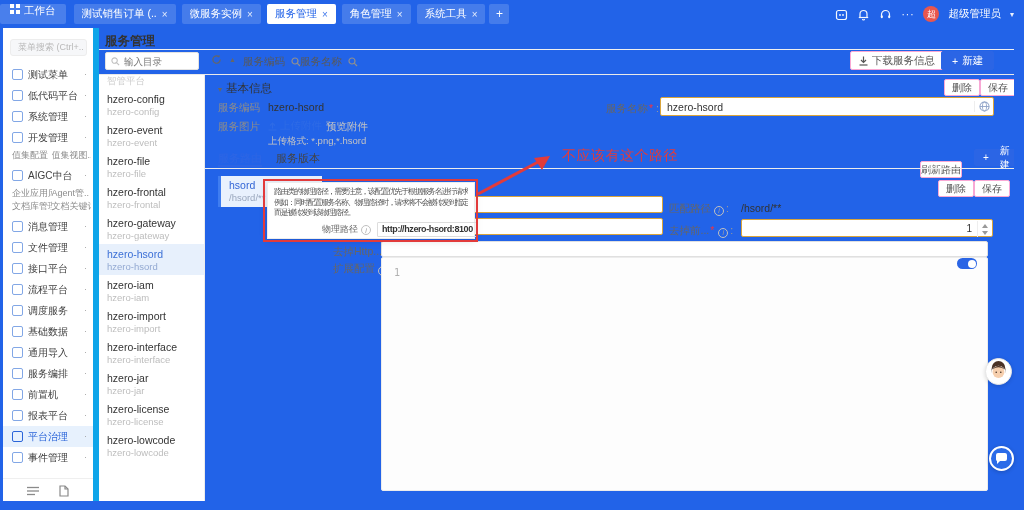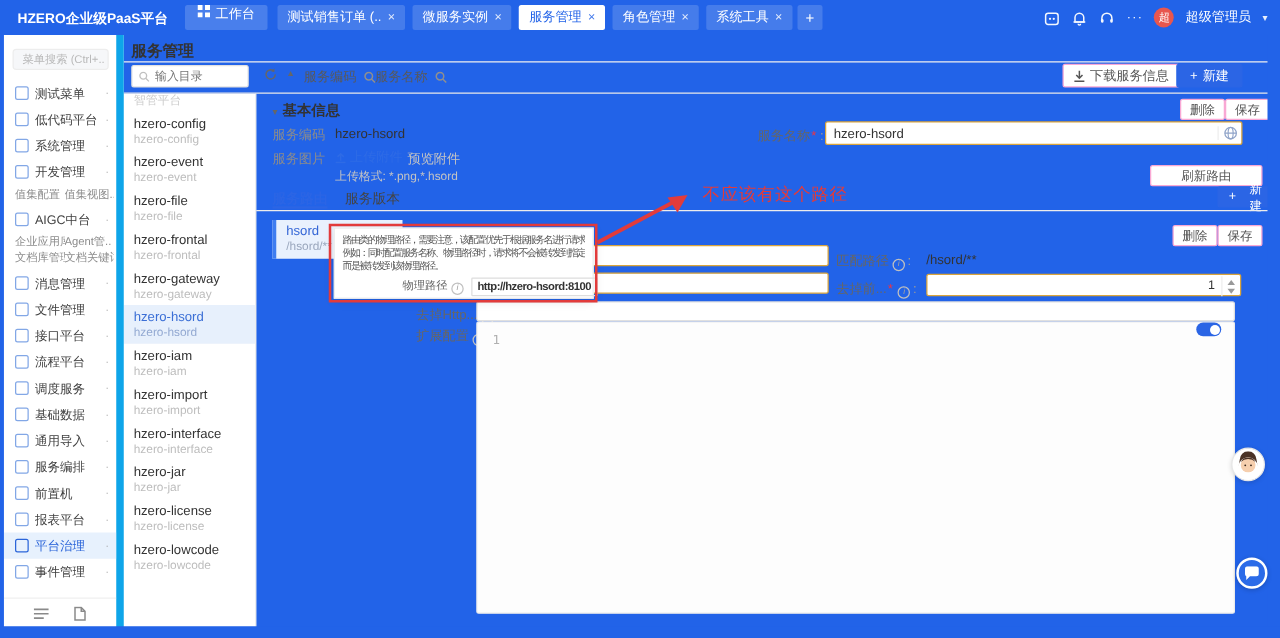--- a/index.html
+++ b/index.html
@@ -56,21 +56,21 @@
   .sv-head{padding:7px 6px 4px 12px;font-size:11px;font-weight:bold;color:#333;display:flex;justify-content:space-between;align-items:flex-start}
   .sv-coll{color:#bbb;font-size:8px;line-height:7px;text-align:center;cursor:pointer}
   .sv-partial{padding:0 0 3px 12px;color:#cccccc;font-size:9.5px;line-height:11px;overflow:hidden}
   .sv-item{padding:4px 0 4px 12px;height:31px;cursor:pointer}
   .sv-item .sv-n{font-size:10.5px;color:#333;line-height:13px;white-space:nowrap}
   .sv-item .sv-c{font-size:9.5px;color:#bdbdbd;line-height:12px;white-space:nowrap}
   .sv-item.sel{background:#e7f0fc}
   .sv-item.sel .sv-n{color:#3b6fd6}
   .sv-item.sel .sv-c{color:#93a9d2}
   
-  .sec-cap{position:absolute;left:218px;top:81px;font-size:11.5px;font-weight:bold;color:#333}
+  .sec-cap{position:absolute;left:218px;top:81px;font-size:11.5px;font-weight:normal;color:#333}
   .sec-caret{font-size:8px;color:#666;margin-right:4px}
   .btn-sm{position:absolute;height:17px;padding:0 7px;font-size:10px}
   .lbl{position:absolute;font-size:10.5px;color:#8c8c8c;white-space:nowrap}
   .lbl2{position:absolute;font-size:10.5px;color:#666;white-space:nowrap}
   .val{position:absolute;font-size:10.5px;color:#333;white-space:nowrap}
   .star{color:#e34; margin:0 1px}
   .colon{color:#999;margin-left:2px}
   .inp{position:absolute;border:1px solid #e0e0e0;border-radius:2px;background:#fff}
   .inp.warn{border-color:#d9a43b}
   .inp input{border:none;outline:none;width:100%;height:100%;font-size:10.5px;color:#333;padding:0 6px;background:transparent;font-family:"Liberation Sans",sans-serif}
@@ -104,21 +104,20 @@
   .ann-arrow{position:absolute;left:466px;top:146px;z-index:25;pointer-events:none}
   .ann-text{position:absolute;left:562px;top:147px;font-size:14px;color:#e23b3b;letter-spacing:.5px;z-index:25}
   
   .float-avatar{position:absolute;left:985px;top:358px;width:27px;height:27px;border-radius:50%;background:#fff;border:1px solid #e7e7e7;box-shadow:0 1px 4px rgba(0,0,0,.15);z-index:65;display:flex;align-items:center;justify-content:center;cursor:pointer}
   .float-chat{position:absolute;left:989px;top:446px;width:25px;height:25px;border-radius:50%;background:#2b6be8;border:2px solid #fff;box-shadow:0 1px 4px rgba(0,0,0,.2);z-index:65;display:flex;align-items:center;justify-content:center;cursor:pointer}
 </style>
 </head>
 <body>
 
 <div id="topbar">
-  <div class="brand">HZERO企业级PaaS平台</div>
   <div class="wb-tab">
     <svg width="10" height="10" viewBox="0 0 10 10">
         <rect x="0" y="0" width="4" height="4" fill="#fff"></rect>
         <rect x="6" y="0" width="4" height="4" fill="#fff"></rect>
         <rect x="0" y="6" width="4" height="4" fill="#fff"></rect>
         <rect x="6" y="6" width="4" height="4" fill="#fff"></rect>
       </svg>
     <span>工作台</span>
   </div>
   <div id="topbar-tabs">
@@ -427,21 +426,21 @@
       </svg>
       <span>上传附件</span>
     </span>
 </div>
 <div class="abs muted" style="left:326px;top:120px">预览附件</div>
 <div class="hint" style="left:268px;top:135px">上传格式: *.png,*.hsord</div>
 
 <div class="rtab active" style="left:218px">服务路由</div>
 <div class="rtab" style="left:276px;color:#444">服务版本</div>
 <div class="rtab-bar"></div>
-<div class="btn btn-sm" style="left:920px;top:132px;padding:0 24px">刷新路由</div>
+<div class="btn btn-sm" style="left:920px;top:161px;padding:0 0">刷新路由</div>
 <div class="btn btn-sm primary" style="left:974px;top:149px;padding:0 8px"><span>+</span>&nbsp;<span>新建</span></div>
 <div class="tabs-line"></div>
 
 <div class="route-card">
   <div class="rc-n">hsord</div>
   <div class="rc-p">/hsord/**</div>
 </div>
 
 <div class="btn btn-sm" style="left:938px;top:180px">删除</div>
 <div class="btn btn-sm" style="left:974px;top:180px">保存</div>

